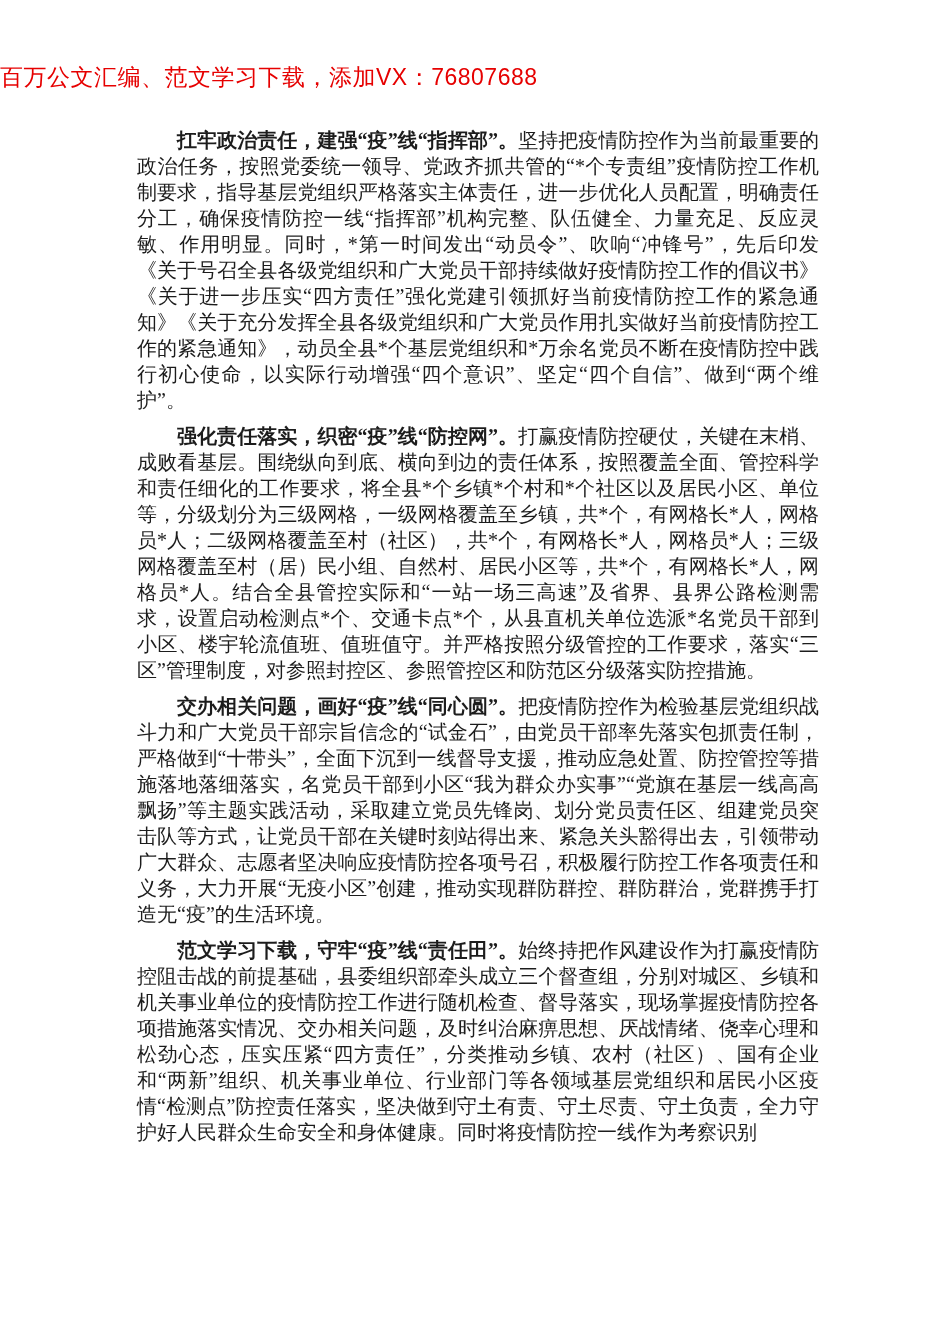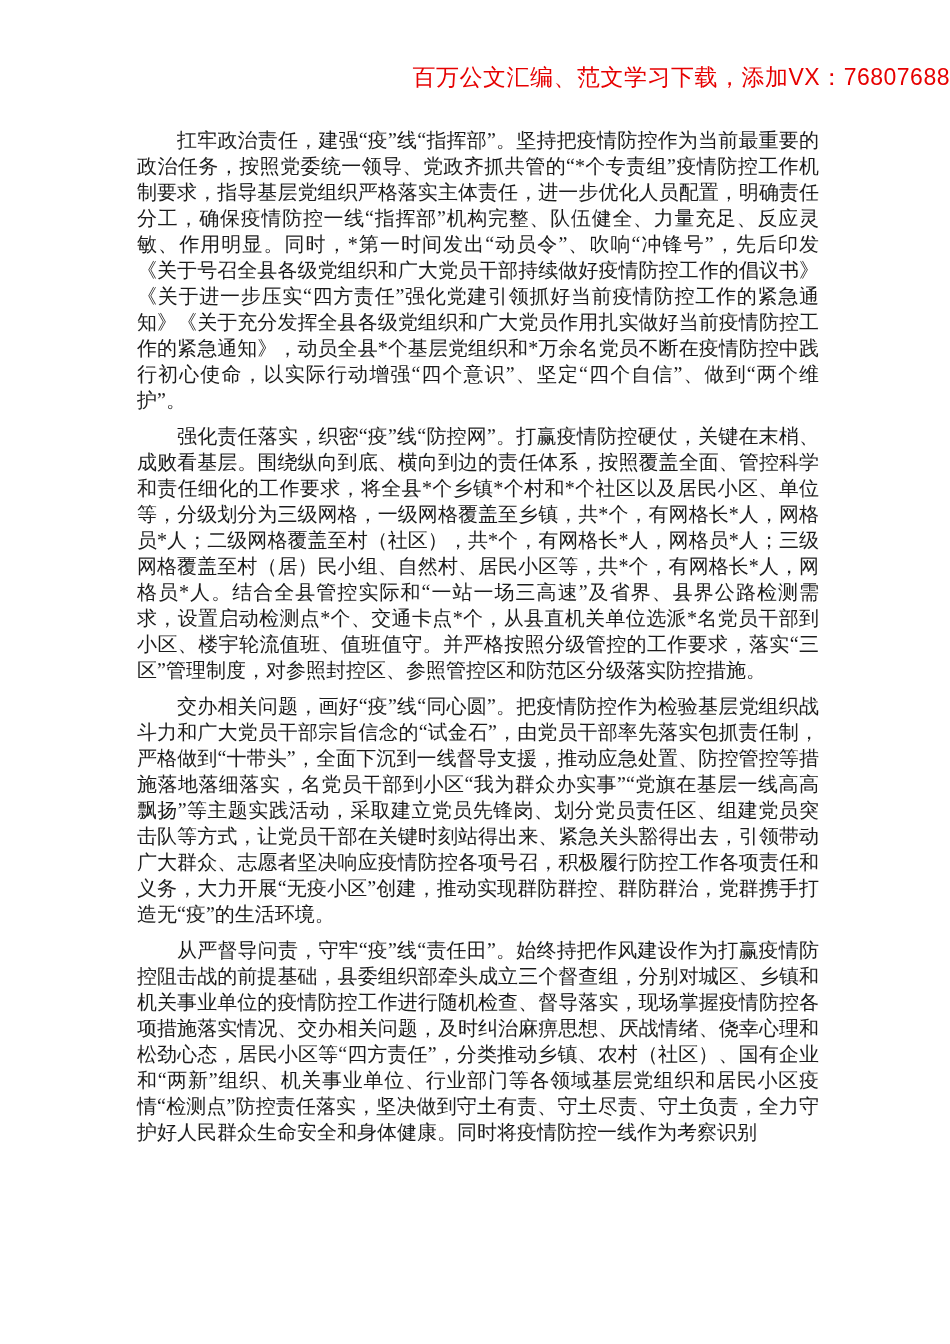--- a/index.html
+++ b/index.html
@@ -13,21 +13,21 @@
     height: 1344px;
     background: #ffffff;
     overflow: hidden;
     font-family: "Liberation Serif", "DejaVu Serif", serif;
   }
   .promo-banner {
     position: absolute;
     top: 62px;
     left: 0;
     width: 100%;
-    text-align: right;
+    text-align: left;
     font-family: "Liberation Sans", "DejaVu Sans", sans-serif;
     font-size: 23px;
     font-weight: 500;
     letter-spacing: 0.5px;
     color: #e60000;
     white-space: nowrap;
   }
   .doc-body {
     position: absolute;
     top: 127px;
@@ -38,35 +38,35 @@
     color: #1c1c1c;
     text-align: justify;
     text-justify: inter-ideograph;
   }
   .para {
     margin: 0 0 10px 0;
     text-indent: 2em;
     word-break: break-all;
   }
   .para .lead {
-    font-weight: normal;
+    font-weight: bold;
   }
 </style>
 </head>
 <body>
 
 <div class="page">
 
   <div class="promo-banner">百万公文汇编、范文学习下载，添加VX：76807688</div>
 
   <div class="doc-body">
 
 
     <p class="para"><b class="lead">扛牢政治责任，建强“疫”线“指挥部”。</b><span>坚持把疫情防控作为当前最重要的政治任务，按照党委统一领导、党政齐抓共管的“*个专责组”疫情防控工作机制要求，指导基层党组织严格落实主体责任，进一步优化人员配置，明确责任分工，确保疫情防控一线“指挥部”机构完整、队伍健全、力量充足、反应灵敏、作用明显。同时，*第一时间发出“动员令”、吹响“冲锋号”，先后印发《关于号召全县各级党组织和广大党员干部持续做好疫情防控工作的倡议书》《关于进一步压实“四方责任”强化党建引领抓好当前疫情防控工作的紧急通知》《关于充分发挥全县各级党组织和广大党员作用扎实做好当前疫情防控工作的紧急通知》，动员全县*个基层党组织和*万余名党员不断在疫情防控中践行初心使命，以实际行动增强“四个意识”、坚定“四个自信”、做到“两个维护”。</span></p>
 
     <p class="para"><b class="lead">强化责任落实，织密“疫”线“防控网”。</b><span>打赢疫情防控硬仗，关键在末梢、成败看基层。围绕纵向到底、横向到边的责任体系，按照覆盖全面、管控科学和责任细化的工作要求，将全县*个乡镇*个村和*个社区以及居民小区、单位等，分级划分为三级网格，一级网格覆盖至乡镇，共*个，有网格长*人，网格员*人；二级网格覆盖至村（社区），共*个，有网格长*人，网格员*人；三级网格覆盖至村（居）民小组、自然村、居民小区等，共*个，有网格长*人，网格员*人。结合全县管控实际和“一站一场三高速”及省界、县界公路检测需求，设置启动检测点*个、交通卡点*个，从县直机关单位选派*名党员干部到小区、楼宇轮流值班、值班值守。并严格按照分级管控的工作要求，落实“三区”管理制度，对参照封控区、参照管控区和防范区分级落实防控措施。</span></p>
 
     <p class="para"><b class="lead">交办相关问题，画好“疫”线“同心圆”。</b><span>把疫情防控作为检验基层党组织战斗力和广大党员干部宗旨信念的“试金石”，由党员干部率先落实包抓责任制，严格做到“十带头”，全面下沉到一线督导支援，推动应急处置、防控管控等措施落地落细落实，名党员干部到小区“我为群众办实事”“党旗在基层一线高高飘扬”等主题实践活动，采取建立党员先锋岗、划分党员责任区、组建党员突击队等方式，让党员干部在关键时刻站得出来、紧急关头豁得出去，引领带动广大群众、志愿者坚决响应疫情防控各项号召，积极履行防控工作各项责任和义务，大力开展“无疫小区”创建，推动实现群防群控、群防群治，党群携手打造无“疫”的生活环境。</span></p>
 
-    <p class="para"><b class="lead">从严督导问责，守牢“疫”线“责任田”。</b><span>始终持把作风建设作为打赢疫情防控阻击战的前提基础，县委组织部牵头成立三个督查组，分别对城区、乡镇和机关事业单位的疫情防控工作进行随机检查、督导落实，现场掌握疫情防控各项措施落实情况、交办相关问题，及时纠治麻痹思想、厌战情绪、侥幸心理和松劲心态，居民小区等“四方责任”，分类推动乡镇、农村（社区）、国有企业和“两新”组织、机关事业单位、行业部门等各领域基层党组织和居民小区疫情“检测点”防控责任落实，坚决做到守土有责、守土尽责、守土负责，全力守护好人民群众生命安全和身体健康。同时将疫情防控一线作为考察识别</span></p>
+    <p class="para"><b class="lead">范文学习下载，守牢“疫”线“责任田”。</b><span>始终持把作风建设作为打赢疫情防控阻击战的前提基础，县委组织部牵头成立三个督查组，分别对城区、乡镇和机关事业单位的疫情防控工作进行随机检查、督导落实，现场掌握疫情防控各项措施落实情况、交办相关问题，及时纠治麻痹思想、厌战情绪、侥幸心理和松劲心态，压实压紧“四方责任”，分类推动乡镇、农村（社区）、国有企业和“两新”组织、机关事业单位、行业部门等各领域基层党组织和居民小区疫情“检测点”防控责任落实，坚决做到守土有责、守土尽责、守土负责，全力守护好人民群众生命安全和身体健康。同时将疫情防控一线作为考察识别</span></p>
 
   </div>
 </div>
 
 </body></html>

